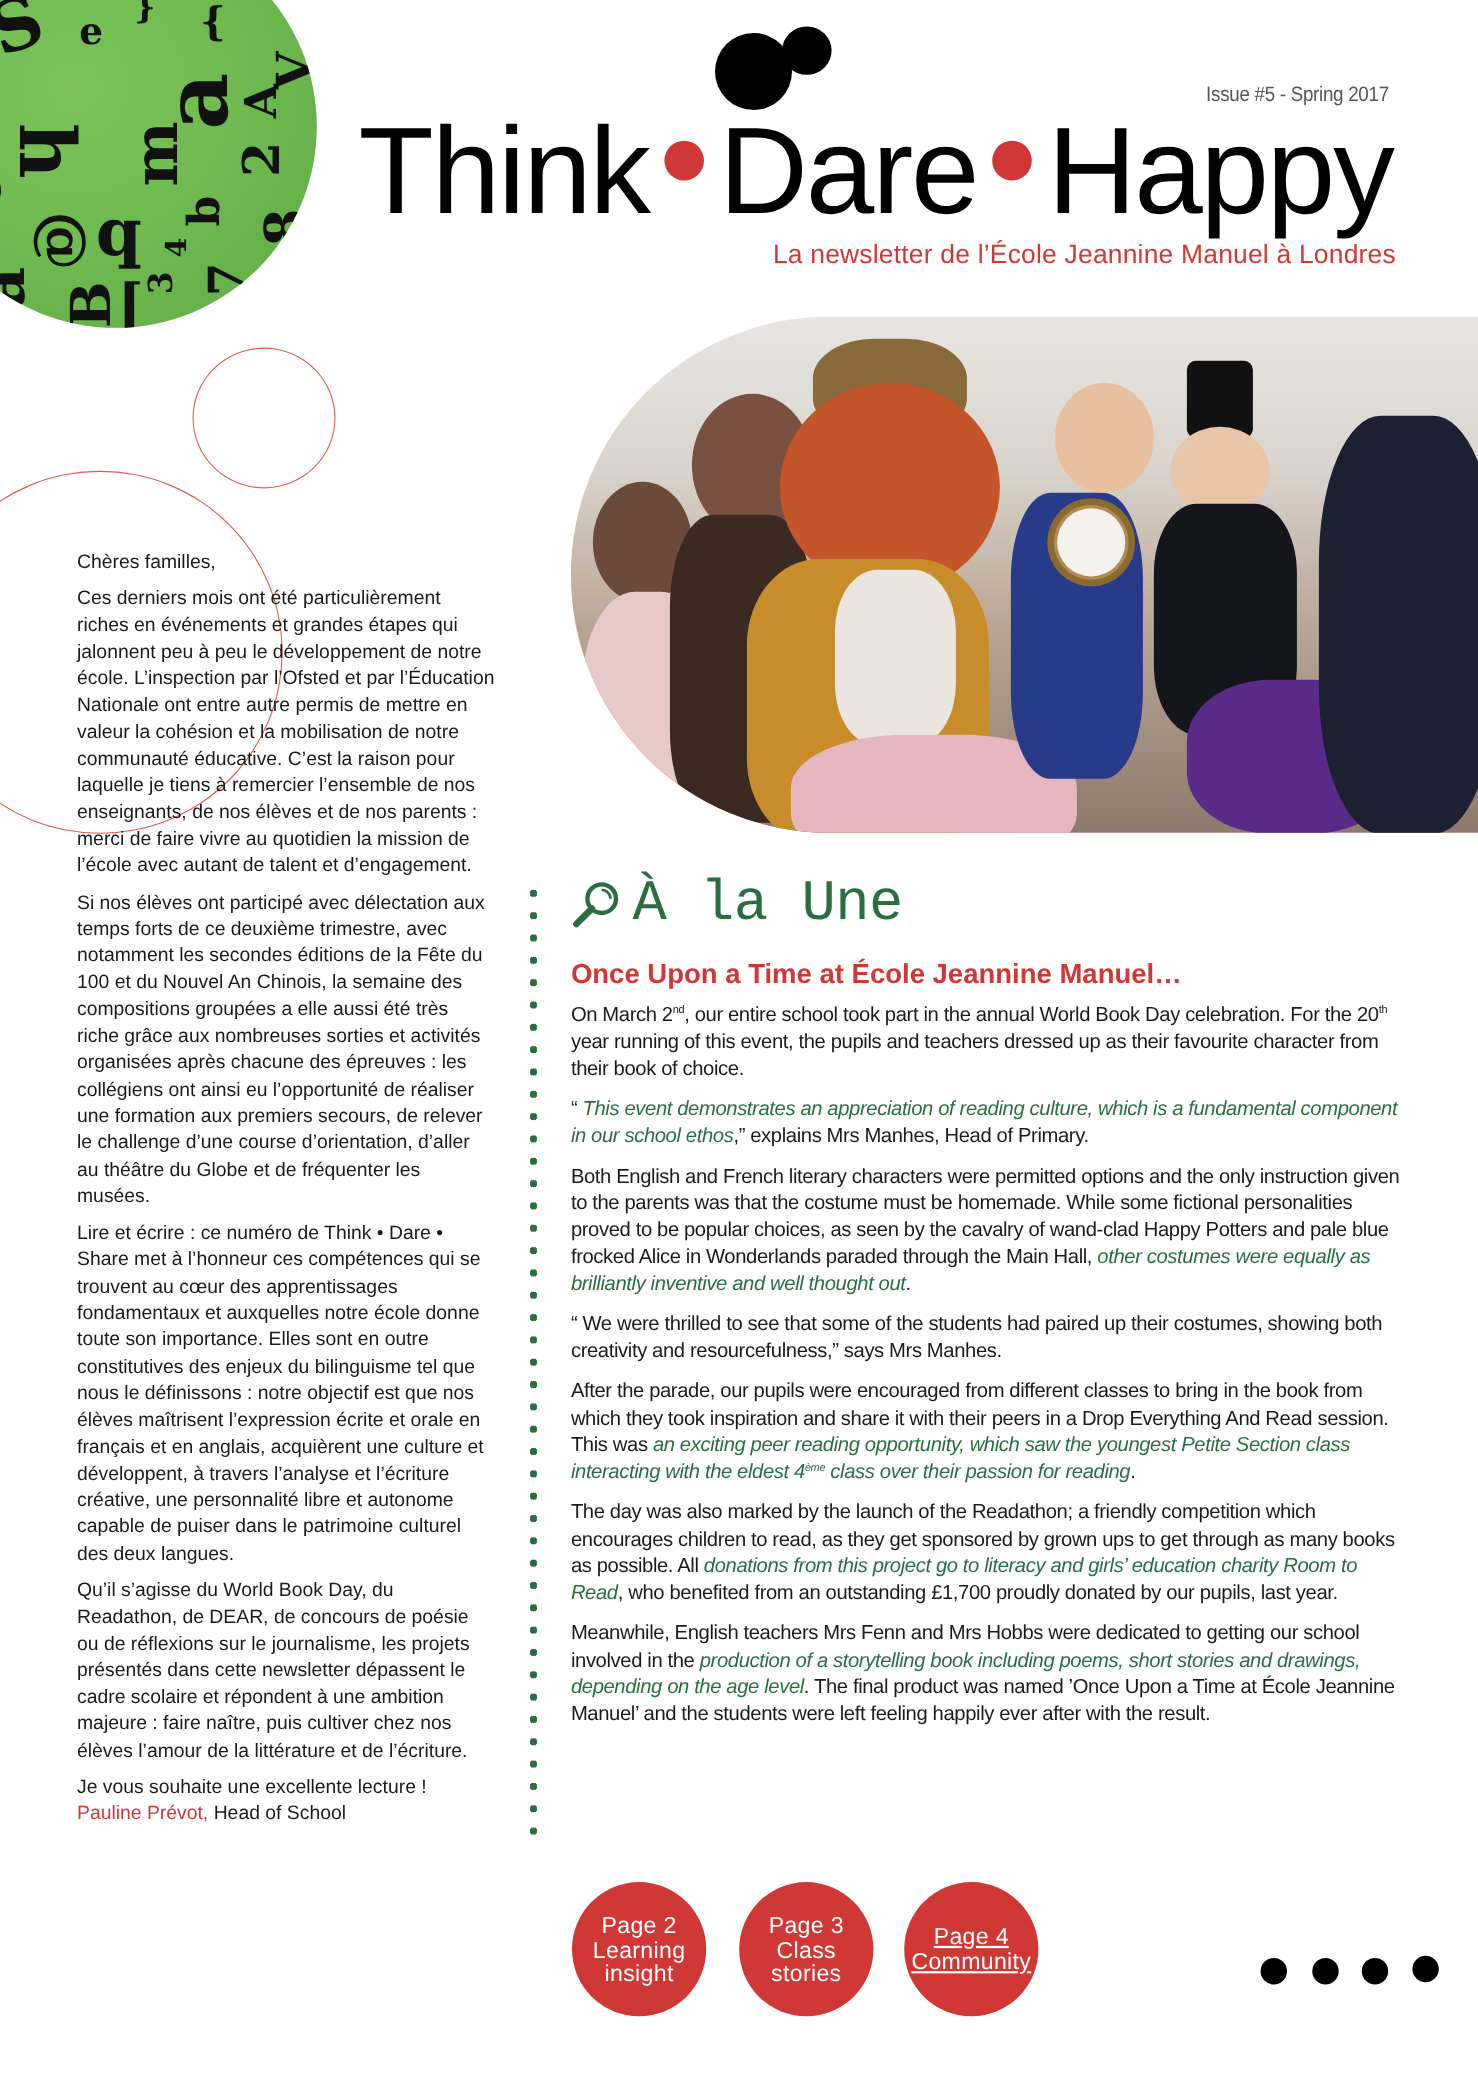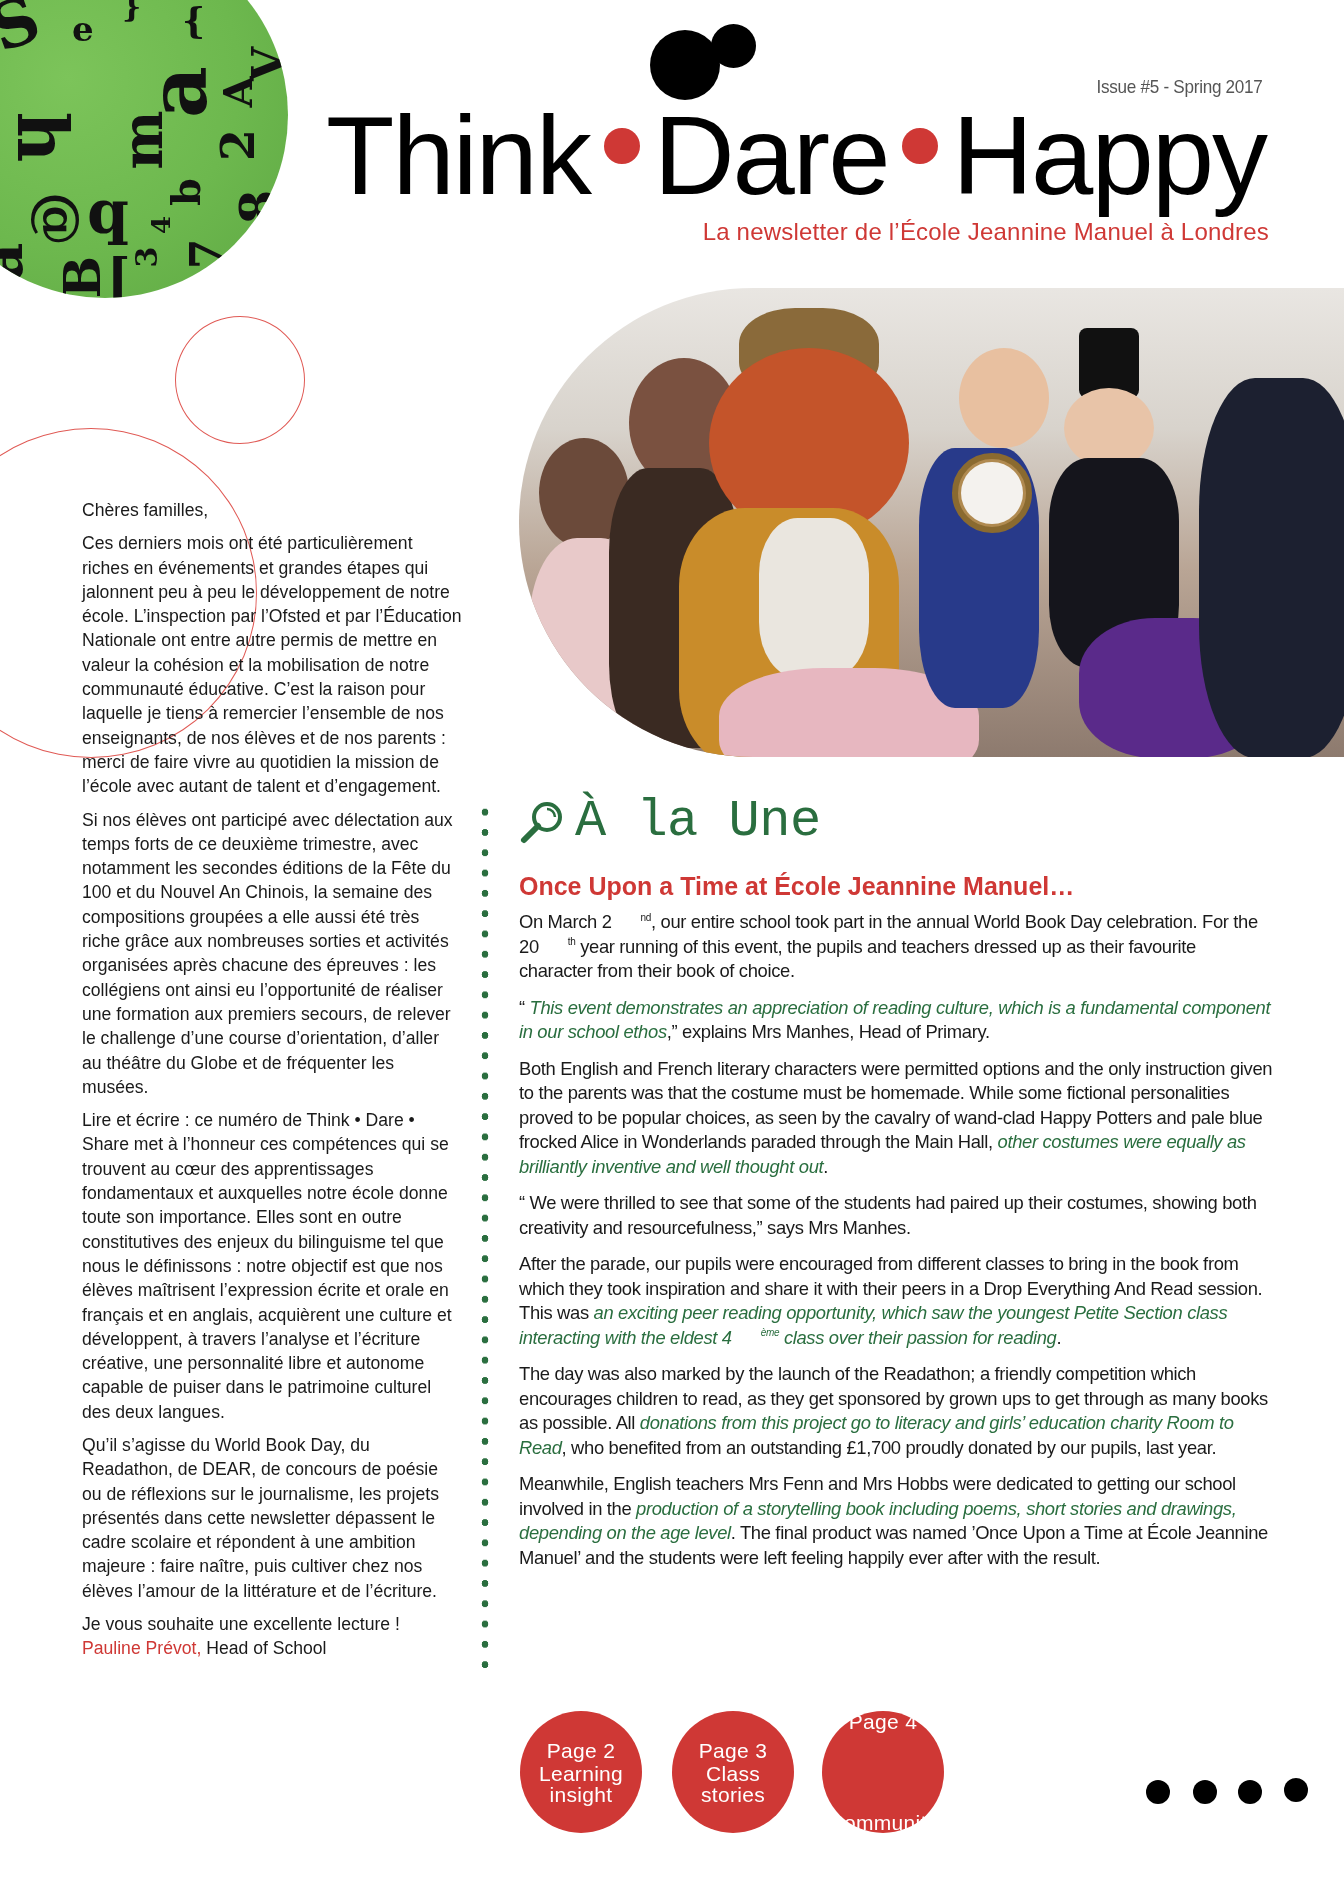--- a/index.html
+++ b/index.html
@@ -31,38 +31,38 @@
 
   
   .photo {
     position: absolute; left: 519px; top: 288px; width: 825px; height: 469px;
     border-radius: 234px 0 0 234px; overflow: hidden;
     background: linear-gradient(180deg, #e9e6e2 0%, #d8d3cc 30%, #b9a595 60%, #8d7a6e 100%);
   }
   .photo .blob { position: absolute; border-radius: 50%; }
 
   
-  .editorial { position: absolute; left: 82px; top: 498px; width: 380px; font-size: 17.6px; line-height: 24.3px; color: #1a1a1a; }
+  .editorial { position: absolute; left: 70px; top: 498px; width: 380px; font-size: 17.6px; line-height: 24.3px; color: #1a1a1a; }
   .editorial p { margin-bottom: 9px; }
   .editorial .sig-name { color: #cf3835; }
 
   
   .dotted-line { position: absolute; left: 481px; top: 802px; width: 8px; height: 870px;
     background-image: radial-gradient(circle, #2a6e3f 3.2px, transparent 3.6px);
     background-size: 8px 20.3px; background-repeat: repeat-y; }
 
   
   .article-heading { position: absolute; left: 519px; top: 796px; display: flex; align-items: center; color: #2a6e3f; }
   .article-heading svg { width: 46px; height: 46px; margin-right: 10px; }
   .article-heading .label { font-size: 52px; line-height: 1; letter-spacing: -0.5px; font-family: Liberation Mono, monospace; }
   .article-title { position: absolute; left: 519px; top: 872px; font-size: 25px; font-weight: bold; color: #cf3835; }
   .article-body { position: absolute; left: 519px; top: 910px; width: 755px; font-size: 18.4px; line-height: 24.5px; color: #1a1a1a; letter-spacing: -0.35px; }
   .article-body p { margin-bottom: 12px; }
   .article-body .hl { color: #2a6e3f; font-style: italic; }
-  .article-body sup { font-size: 10px; vertical-align: super; line-height: 0; margin-left: 29px; }
+  .article-body sup { font-size: 10px; vertical-align: super; line-height: 0; }
 
   
   .page-nav { position: absolute; top: 1711px; left: 520px; width: 430px; height: 122px; }
   .page-btn { position: absolute; top: 0; width: 122px; height: 122px; border-radius: 50%; background: #cf3835; color: #fff;
     display: flex; flex-direction: column; align-items: center; justify-content: center; text-align: center; font-size: 21px; line-height: 21px; letter-spacing: 0.3px; cursor: pointer; }
   .page-btn .pg { margin-bottom: 2px; }
   .pb1 { left: 0; } .pb2 { left: 152px; text-align: center; } .pb3 { left: 302px; }
 
   .more-dots { position: absolute; top: 1780px; left: 1146px; width: 180px; height: 26px; }
   .more-dots span { position: absolute; top: 0; width: 24px; height: 24px; border-radius: 50%; background: #000; }
@@ -185,21 +185,21 @@
   <div class="page-btn pb1">
     <span class="pg">Page 2</span>
     <span>Learning</span>
     <span>insight</span>
   </div>
   <div class="page-btn pb2">
     <span class="pg">Page 3</span>
     <span>Class</span>
     <span>stories</span>
   </div>
-  <div class="page-btn pb3" style="justify-content:space-between;">
+  <div class="page-btn pb3" style="justify-content:center;text-decoration:underline;">
     <span class="pg">Page 4</span>
     <span>Community</span>
   </div>
 </div>
 
 <div class="more-dots">
   <span style="left:0"></span>
   <span style="left:47px"></span>
   <span style="left:92px"></span>
   <span style="left:138px;top:-2px"></span>

